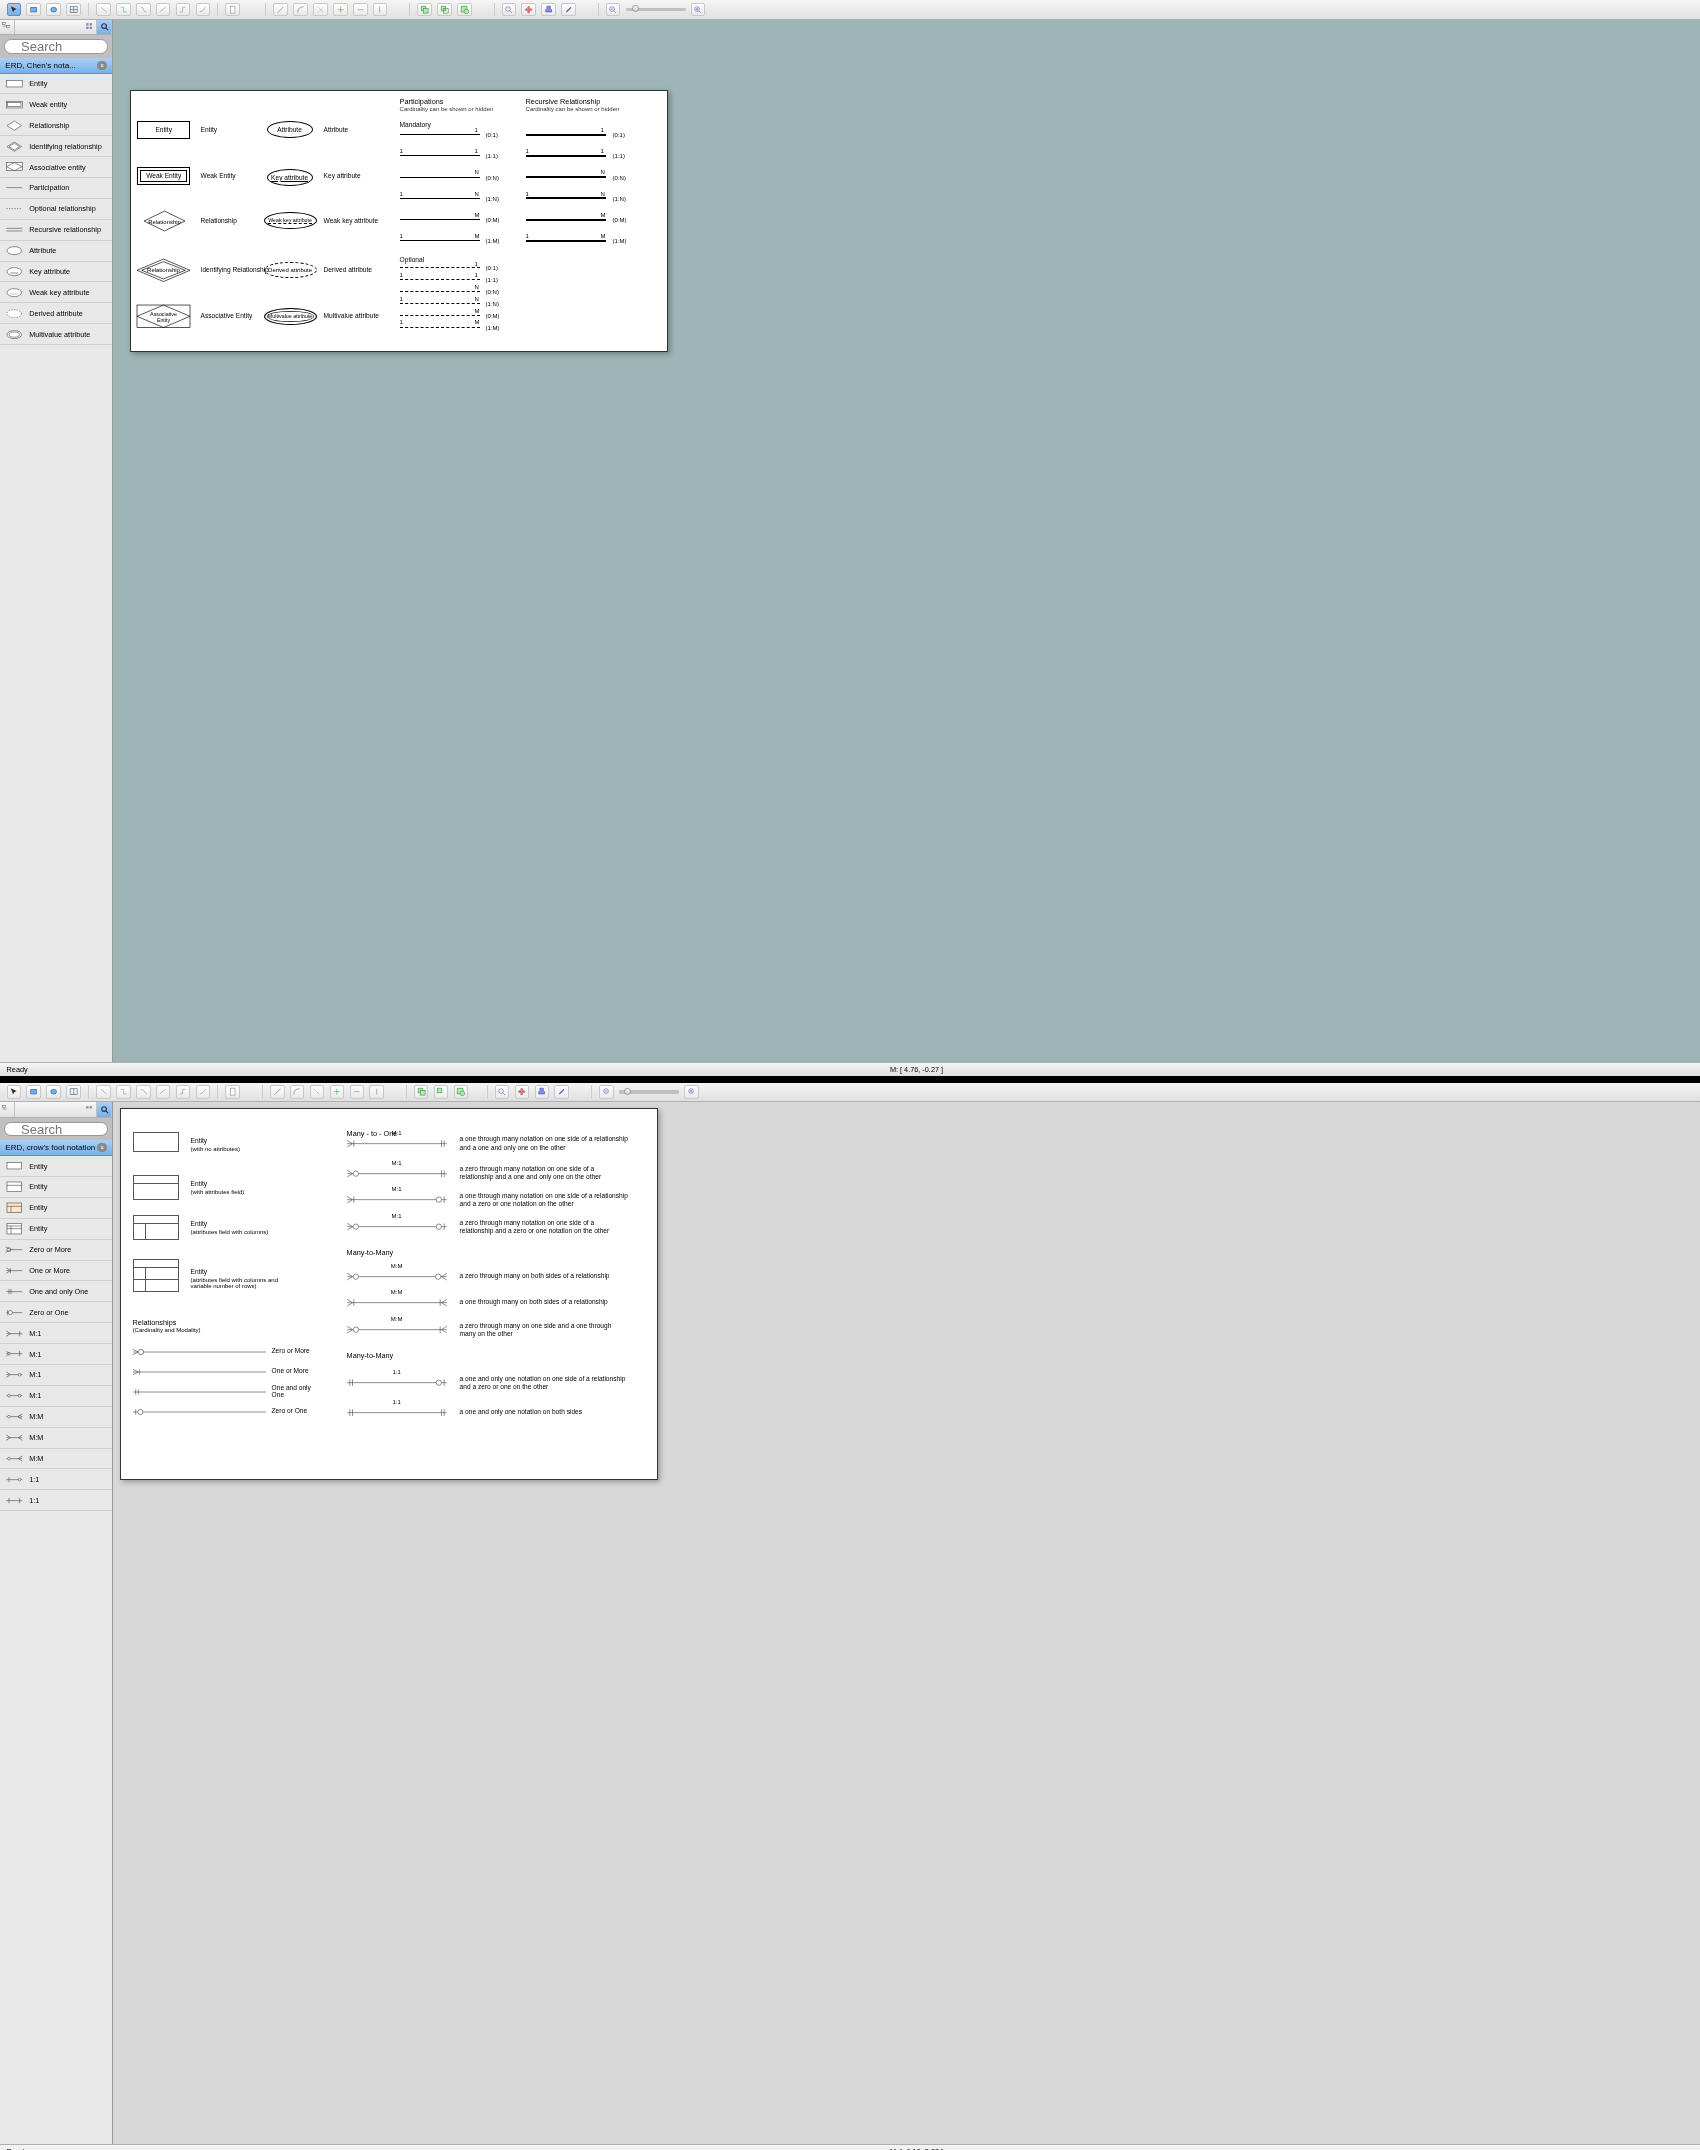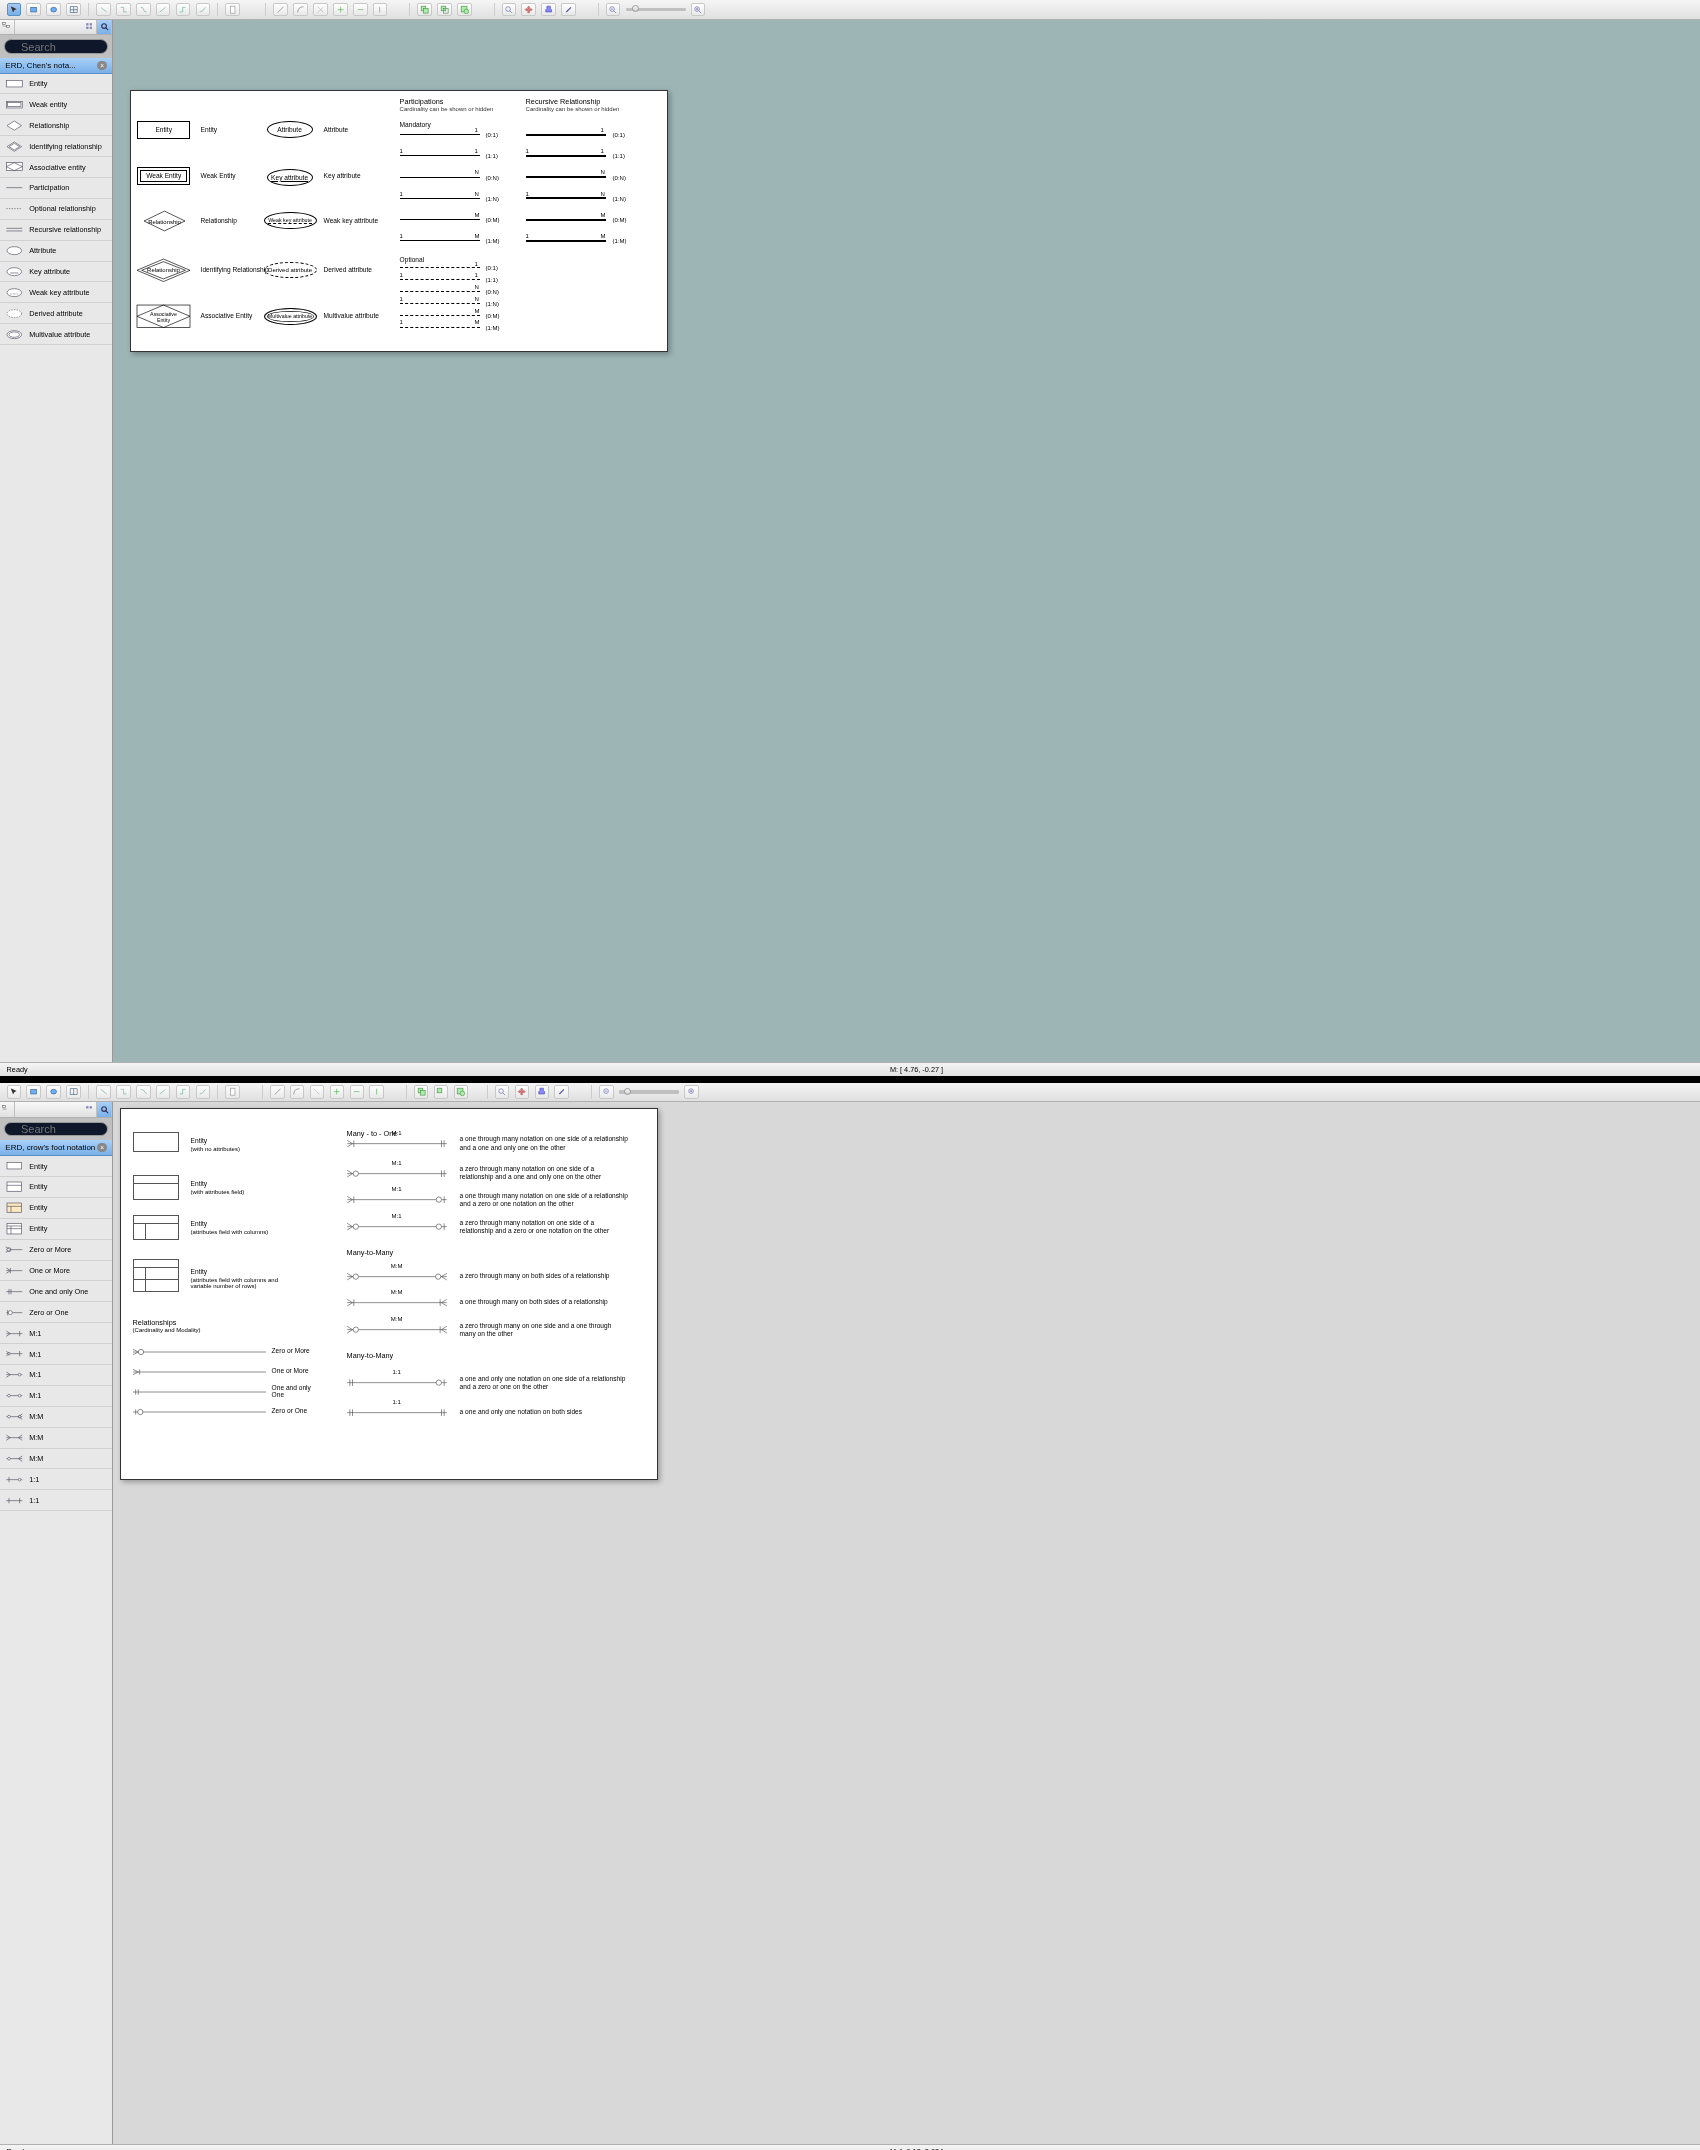--- a/index.html
+++ b/index.html
@@ -17,21 +17,21 @@
 .zoom-slider { width: 60px; height: 3.3px; background: #c0c0c0; border-radius: 1.3px; position: relative; }
 .zoom-thumb { position: absolute; width: 7.3px; height: 7.3px; background: linear-gradient(#fafafa, #d0d0d0); border: 0.7px solid #999; border-radius: 50%; top: -2.7px; left: 6.6px; }
 
 .body-row { flex: 1; display: flex; overflow: hidden; }
 .sidebar { width: 113px; background: #d8d8d8; border-right: 0.7px solid #999; display: flex; flex-direction: column; }
 .side-tabs { display: flex; background: linear-gradient(#f8f8f8, #e0e0e0); border-bottom: 0.7px solid #b0b0b0; }
 .side-tab { width: 14.6px; height: 14.6px; border-right: 0.7px solid #c0c0c0; display: flex; align-items: center; justify-content: center; cursor: pointer; }
 .side-tab.active { background: linear-gradient(#a8d0f8, #7ab0e8); }
 .side-tab:first-child { margin-right: auto; }
 .search-box { padding: 4px; background: #c0c0c0; }
-.search-input { width: 100%; height: 14.6px; border: 0.7px solid #999; border-radius: 7.3px; background: #0f172a; padding: 0 5.3px 0 16px; font-size: 11px; color: #888; }
+.search-input { width: 100%; height: 14.6px; border: 0.7px solid #999; border-radius: 7.3px; background: #ffffff; padding: 0 5.3px 0 16px; font-size: 13px; color: #888; }
 .lib-header { background: linear-gradient(#a8d0f8, #7ab0e8); color: #000; font-size: 8px; padding: 2.7px 5.3px; border-bottom: 0.7px solid #5a90c8; display: flex; align-items: center; justify-content: space-between; }
 .lib-close { width: 9.3px; height: 9.3px; border-radius: 50%; background: #888; color: #fff; display: flex; align-items: center; justify-content: center; font-size: 6.6px; cursor: pointer; }
 .lib-items { flex: 1; overflow-y: auto; background: #e8e8e8; }
 .lib-item { display: flex; align-items: center; gap: 5.3px; padding: 3.3px 5.3px; cursor: pointer; border-bottom: 0.7px solid #d0d0d0; }
 .lib-icon { width: 18.6px; height: 13.3px; display: flex; align-items: center; justify-content: center; }
 .lib-icon svg { max-width: 100%; max-height: 100%; }
 .lib-label { font-size: 7.3px; }
 
 .canvas-area { flex: 1; display: flex; flex-direction: column; background: #9db5b5; position: relative; }
 .canvas-scroll { flex: 1; overflow: auto; position: relative; padding: 70px 0 0 16.6px; }

